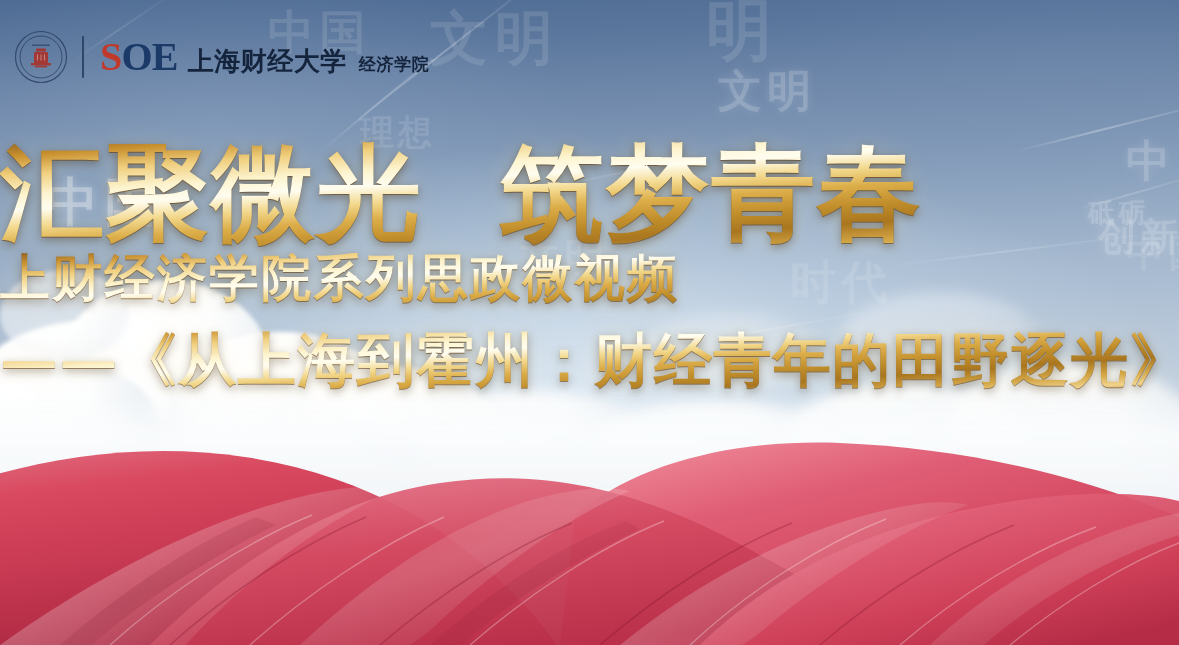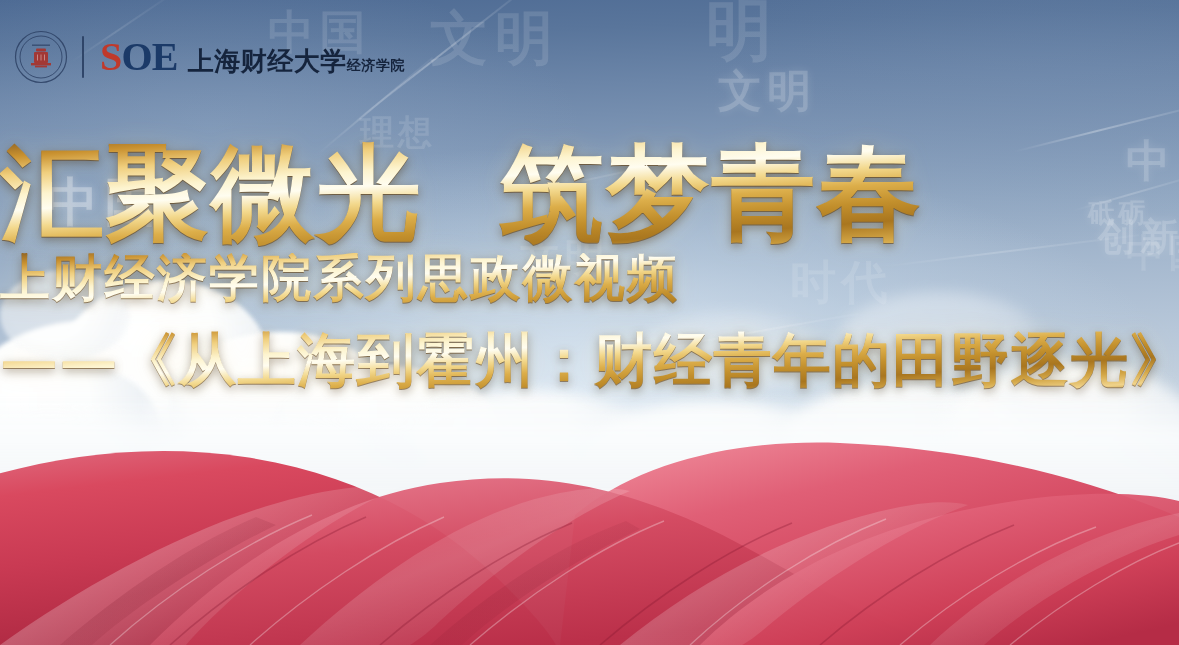--- a/index.html
+++ b/index.html
@@ -116,21 +116,21 @@
     font-weight: 700; font-size: 40px; line-height: .92;
     letter-spacing: -0.02em;
   }
   .soe .s-red { color:#c0392b; }
   .soe .oe-blue { color:#1b3a68; }
   .cn-name {
     font-family: "DejaVu Serif","Liberation Serif", serif;
     font-weight: 700; font-size: 26px; color: #15243d;
     letter-spacing: .02em; line-height: 1; padding-bottom:1px;
   }
-  .cn-name .small { font-size: 14px; letter-spacing: .04em; }
+  .cn-name .small { font-size: 17px; letter-spacing: .04em; margin-left: 12px; }
   .en-name {
     font-family: "Liberation Sans","DejaVu Sans", sans-serif;
     font-weight: 700; font-size: 15.5px; color:#1d2d49;
     letter-spacing: .035em; margin-left: 86px; margin-top: 1px;
   }
 
   
   .center-block {
     position: absolute; left: 0; right: 0; top: 0;
     z-index: 7; text-align: left;

